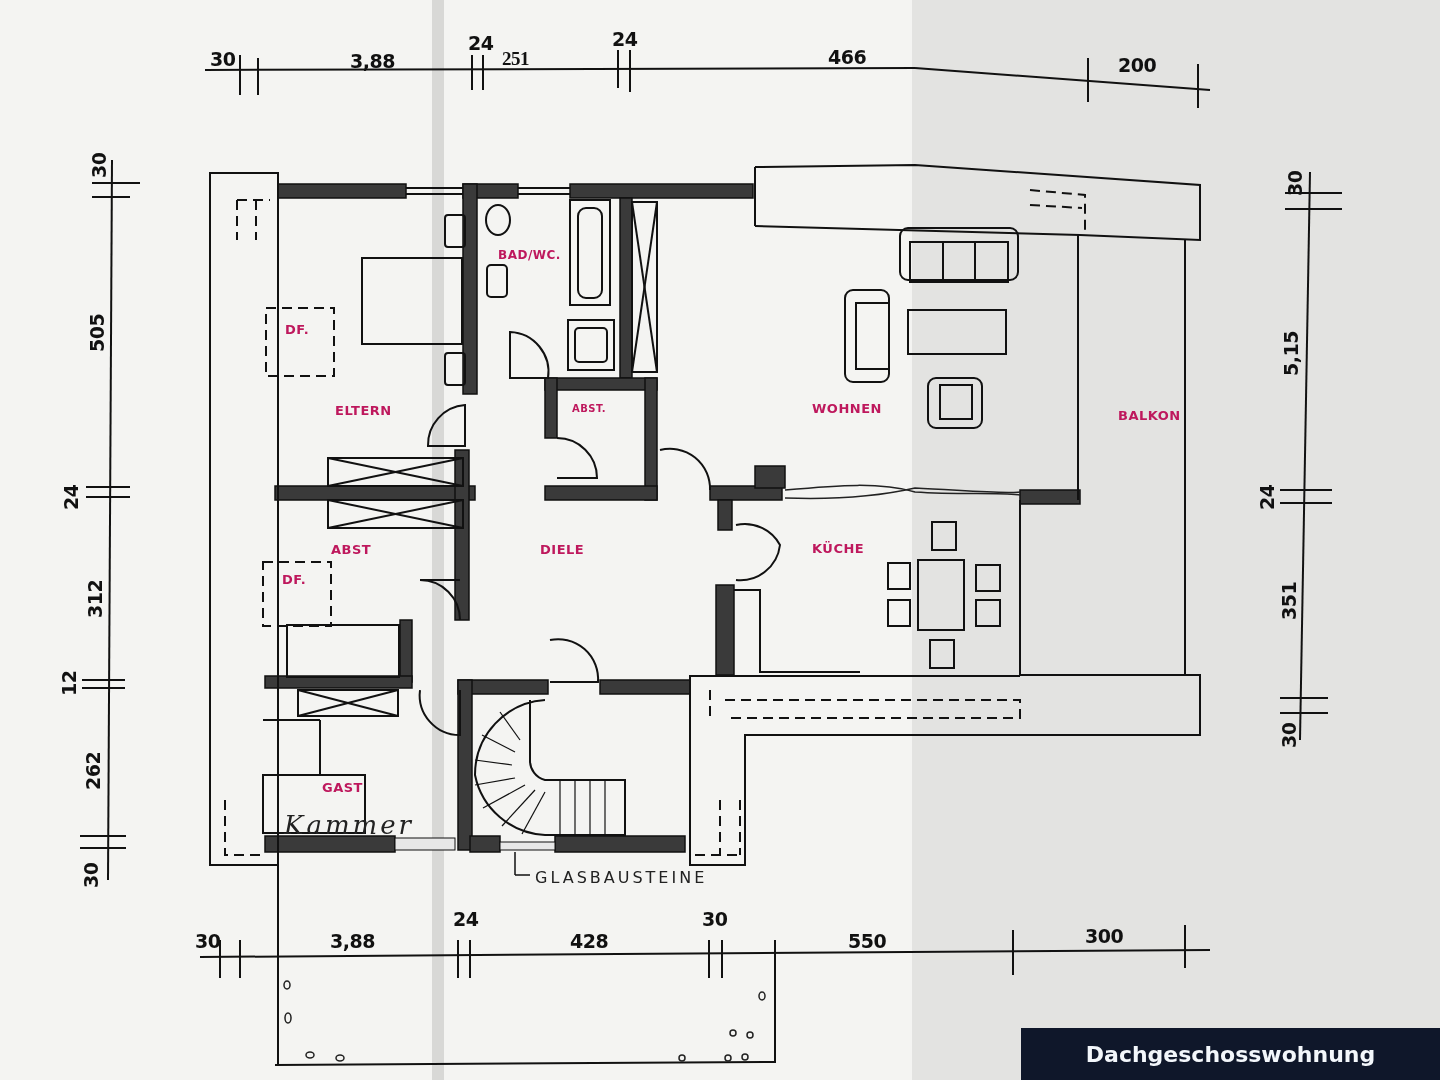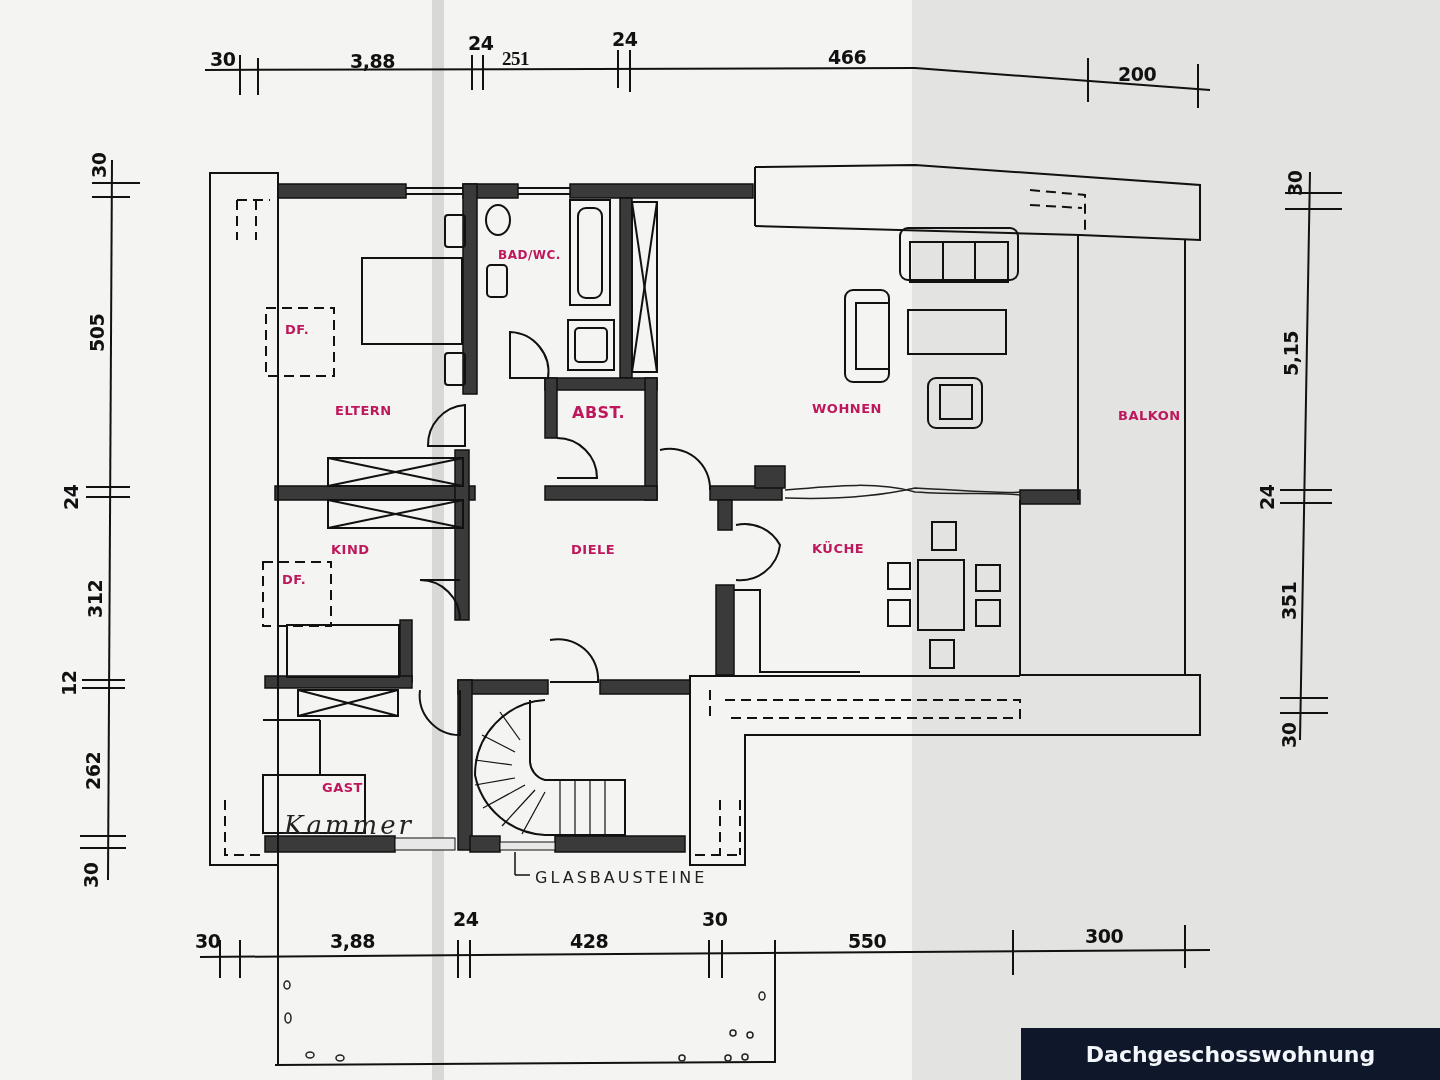--- a/index.html
+++ b/index.html
@@ -230,21 +230,21 @@
       <ellipse cx="682" cy="1058" rx="3" ry="3"></ellipse>
   </g>
 </svg>
 
 <div class="dim" style="left:210px;top:48px;">30</div>
 <div class="dim" style="left:350px;top:50px;">3,88</div>
 <div class="dim" style="left:468px;top:32px;">24</div>
 <div class="dim" style="left:502px;top:48px;font-family:Liberation Serif, serif;">251</div>
 <div class="dim" style="left:612px;top:28px;">24</div>
 <div class="dim" style="left:828px;top:46px;">466</div>
-<div class="dim" style="left:1118px;top:63px;">200</div>
+<div class="dim" style="left:1118px;top:54px;">200</div>
 
 <div class="dim" style="left:195px;top:930px;">30</div>
 <div class="dim" style="left:330px;top:930px;">3,88</div>
 <div class="dim" style="left:453px;top:908px;">24</div>
 <div class="dim" style="left:570px;top:930px;">428</div>
 <div class="dim" style="left:702px;top:908px;">30</div>
 <div class="dim" style="left:848px;top:930px;">550</div>
 <div class="dim" style="left:1085px;top:925px;">300</div>
 
 <div class="dim v" style="left:88px;top:178px;">30</div>
@@ -256,25 +256,25 @@
 <div class="dim v" style="left:80px;top:888px;">30</div>
 
 <div class="dim v" style="left:1284px;top:196px;">30</div>
 <div class="dim v" style="left:1280px;top:376px;">5,15</div>
 <div class="dim v" style="left:1256px;top:510px;">24</div>
 <div class="dim v" style="left:1278px;top:620px;">351</div>
 <div class="dim v" style="left:1278px;top:748px;">30</div>
 
 <div class="room" style="left:335px;top:403px;">ELTERN</div>
 <div class="room" style="left:498px;top:248px;font-size:12px;">BAD/WC.</div>
-<div class="room" style="left:572px;top:403px;font-size:16px;">ABST.</div>
+<div class="room" style="left:572px;top:403px;font-size:10px;">ABST.</div>
 <div class="room" style="left:812px;top:401px;">WOHNEN</div>
 <div class="room" style="left:1098px;top:408px;margin-left:20px;">BALKON</div>
-<div class="room" style="left:331px;top:542px;">KIND</div>
-<div class="room" style="left:571px;top:542px;">DIELE</div>
+<div class="room" style="left:331px;top:542px;">ABST</div>
+<div class="room" style="left:540px;top:542px;">DIELE</div>
 <div class="room" style="left:812px;top:541px;">KÜCHE</div>
 <div class="room" style="left:322px;top:740px;margin-top:40px;">GAST</div>
 <div class="room" style="left:285px;top:322px;">DF.</div>
 <div class="room" style="left:282px;top:572px;">DF.</div>
 
 <div class="hand" style="left:284px;top:778px;margin-top:32px;">Kammer</div>
 <div class="note" style="left:535px;top:868px;">GLASBAUSTEINE</div>
 
 <div class="badge">Dachgeschosswohnung</div>
 

